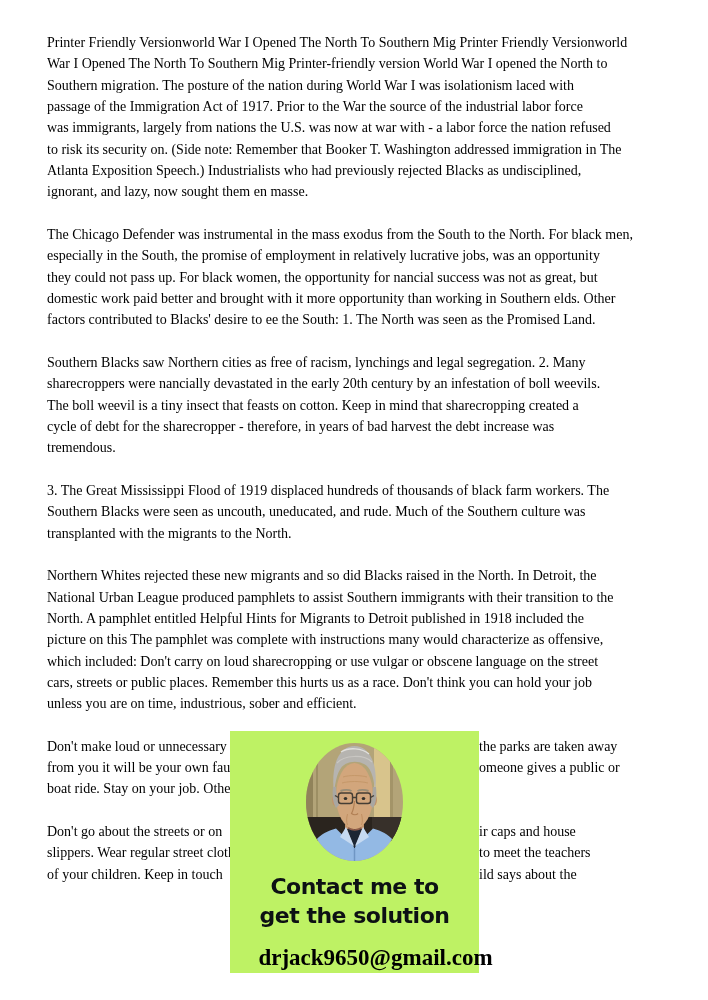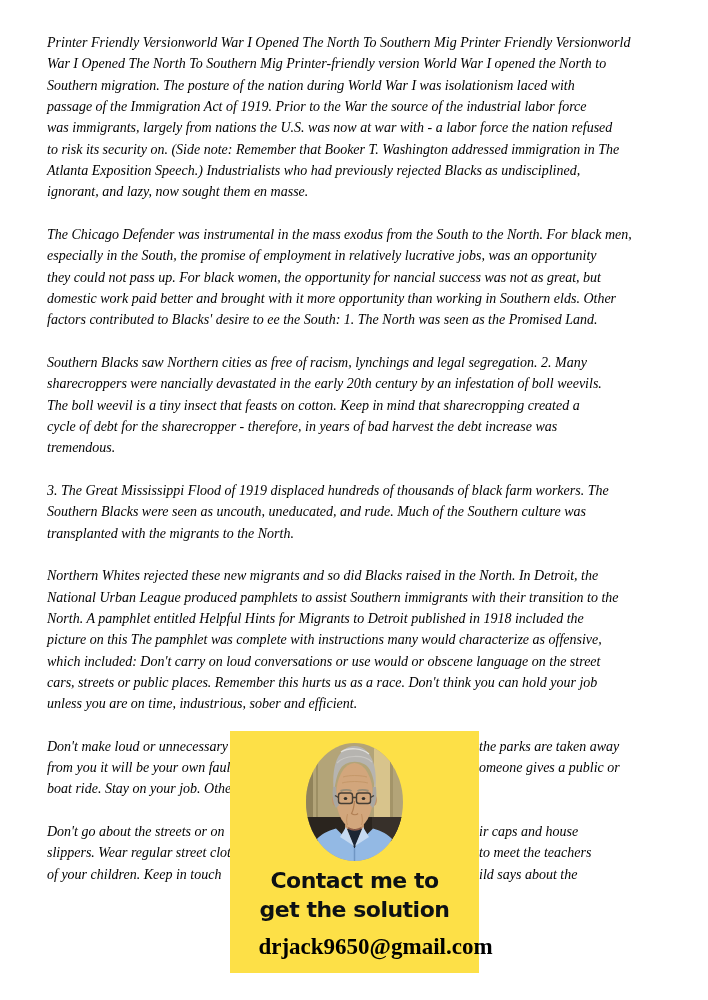--- a/index.html
+++ b/index.html
@@ -2,21 +2,21 @@
 <html><head>
 <meta charset="utf-8">
 <style>
   html,body { margin:0; padding:0; }
   body {
     width:708px; height:1000px; background:#ffffff; position:relative;
     overflow:hidden; font-family:"Liberation Serif","DejaVu Serif",serif;
   }
   .doc {
     position:absolute; left:47px; top:32px; width:616px;
-    font-size:14px; line-height:21.33px; color:#000;font-style:italic;
+    font-size:14px; line-height:21.33px; color:#000;
   }
   .para { margin:0 0 21.33px 0; }
   .line { white-space:pre; position:relative; height:21.33px; }
   .frag-right { position:absolute; left:432px; top:0; white-space:pre; }
   .overlay {
     position:absolute; left:230px; top:731px; width:249px; height:242px;
     z-index:5; display:flex; flex-direction:column; align-items:center;
   }
   .photo {
     width:97px; height:118px; border-radius:50%; overflow:hidden;
@@ -36,21 +36,21 @@
 </head>
 <body>
 
 <div class="page">
 
   <div class="doc" id="doc" style="color: rgb(0, 0, 0);">
       <div class="para">
         <div class="line">Printer Friendly Versionworld War I Opened The North To Southern Mig Printer Friendly Versionworld</div>
         <div class="line">War I Opened The North To Southern Mig Printer-friendly version World War I opened the North to</div>
         <div class="line">Southern migration. The posture of the nation during World War I was isolationism laced with</div>
-        <div class="line">passage of the Immigration Act of 1919. Prior to the War the source of the industrial labor force</div>
+        <div class="line">passage of the Immigration Act of 1917. Prior to the War the source of the industrial labor force</div>
         <div class="line">was immigrants, largely from nations the U.S. was now at war with - a labor force the nation refused</div>
         <div class="line">to risk its security on. (Side note: Remember that Booker T. Washington addressed immigration in The</div>
         <div class="line">Atlanta Exposition Speech.) Industrialists who had previously rejected Blacks as undisciplined,</div>
         <div class="line">ignorant, and lazy, now sought them en masse.</div>
       </div>
       <div class="para">
         <div class="line">The Chicago Defender was instrumental in the mass exodus from the South to the North. For black men,</div>
         <div class="line">especially in the South, the promise of employment in relatively lucrative jobs, was an opportunity</div>
         <div class="line">they could not pass up. For black women, the opportunity for nancial success was not as great, but</div>
         <div class="line">domestic work paid better and brought with it more opportunity than working in Southern elds. Other</div>
@@ -66,37 +66,37 @@
       <div class="para">
         <div class="line">3. The Great Mississippi Flood of 1919 displaced hundreds of thousands of black farm workers. The</div>
         <div class="line">Southern Blacks were seen as uncouth, uneducated, and rude. Much of the Southern culture was</div>
         <div class="line">transplanted with the migrants to the North.</div>
       </div>
       <div class="para">
         <div class="line">Northern Whites rejected these new migrants and so did Blacks raised in the North. In Detroit, the</div>
         <div class="line">National Urban League produced pamphlets to assist Southern immigrants with their transition to the</div>
         <div class="line">North. A pamphlet entitled Helpful Hints for Migrants to Detroit published in 1918 included the</div>
         <div class="line">picture on this The pamphlet was complete with instructions many would characterize as offensive,</div>
-        <div class="line">which included: Don't carry on loud conversations or use would or obscene language on the street</div>
+        <div class="line">which included: Don't carry on loud sharecropping or use vulgar or obscene language on the street</div>
         <div class="line">cars, streets or public places. Remember this hurts us as a race. Don't think you can hold your job</div>
         <div class="line">unless you are on time, industrious, sober and efficient.</div>
       </div>
       <div class="para">
         <div class="line"><span>Don't make loud or unnecessary</span><span class="frag-right">the parks are taken away</span></div>
         <div class="line"><span>from you it will be your own fault.</span><span class="frag-right">omeone gives a public or</span></div>
         <div class="line"><span>boat ride. Stay on your job. Others</span></div>
       </div>
       <div class="para">
         <div class="line"><span>Don't go about the streets or on</span><span class="frag-right">ir caps and house</span></div>
         <div class="line"><span>slippers. Wear regular street clothes</span><span class="frag-right">to meet the teachers</span></div>
         <div class="line"><span>of your children. Keep in touch</span><span class="frag-right">ild says about the</span></div>
       </div>
     </div>
 
-  <div class="overlay" id="overlay" style="background: #fde047;">
+  <div class="overlay" id="overlay" style="background: #bef264; justify-content: space-between;">
     <div class="photo">
       <svg width="97" height="118" viewBox="0 0 97 118" xmlns="http://www.w3.org/2000/svg">
 
         <rect x="0" y="0" width="97" height="118" fill="#b3a478"></rect>
         <rect x="0" y="0" width="7" height="118" fill="#91835a"></rect>
         <rect x="10" y="0" width="2" height="118" fill="#9d8f64"></rect>
         <rect x="68" y="0" width="16" height="118" fill="#d8c48c"></rect>
         <rect x="84" y="0" width="3" height="118" fill="#a39468"></rect>
 
         <rect x="0" y="74" width="97" height="24" fill="#2a241e"></rect>

